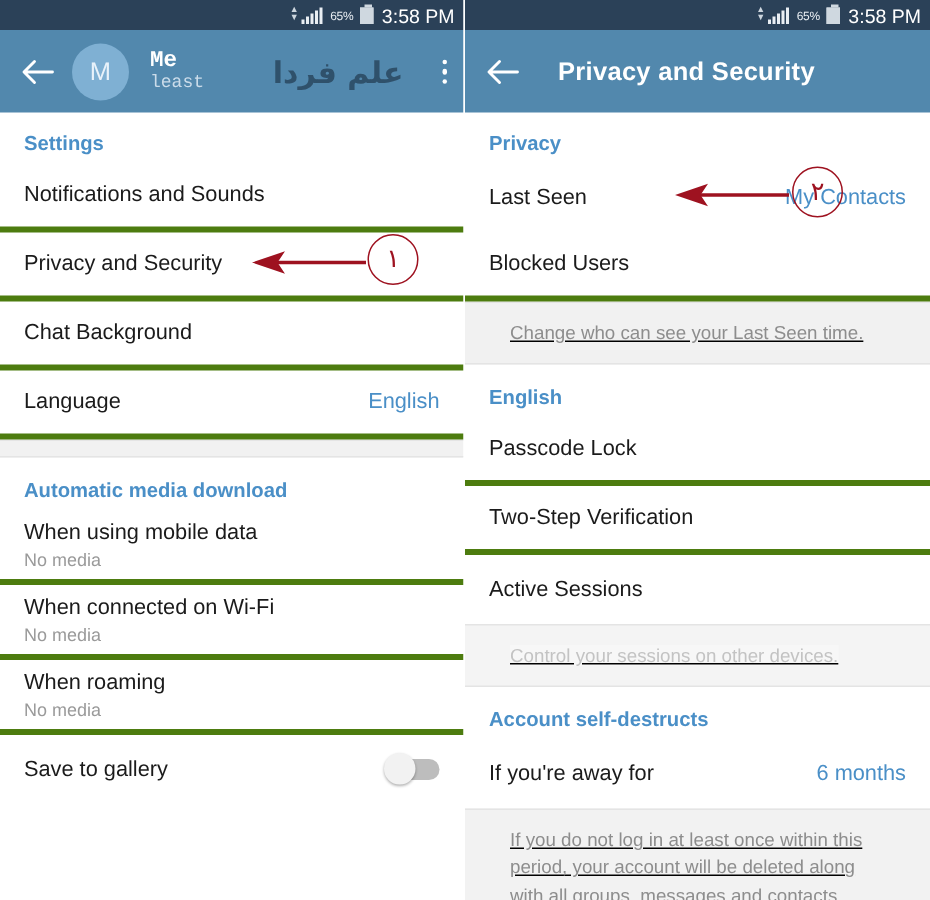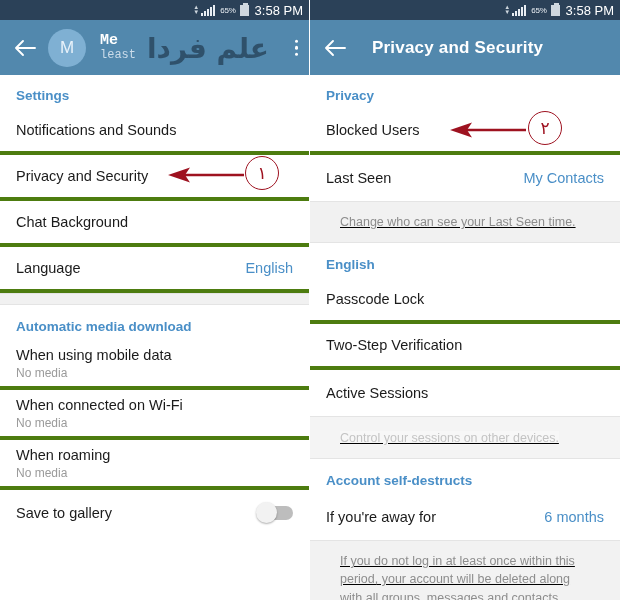--- a/index.html
+++ b/index.html
@@ -39,21 +39,21 @@
   .appbar .back { width: 30px; height: 30px; display:flex; align-items:center; justify-content:center; flex: 0 0 auto; }
   .appbar .back svg { display: block; }
   .avatar { width: 38px; height: 38px; border-radius: 50%; background: #7fb0d3;
     color: #e8f2fa; font-size: 17px; display: flex; align-items: center; justify-content: center;
     margin-left: 8px; flex: 0 0 auto; }
   .titlewrap { margin-left: 14px; line-height: 1.08; font-family: Liberation Mono, monospace; }
   .titlewrap .t1 { color: #ffffff; font-size: 15px; font-weight: bold; }
   .titlewrap .t2 { color: #cbdcea; font-size: 12px; }
   .appbar .title-plain { color:#ffffff; font-size:17px; font-weight:bold; margin-left:22px; letter-spacing:0.2px; }
   .watermark { position: absolute; right: 40px; top: 50%; transform: translateY(-50%);
-    font-family: "DejaVu Sans", sans-serif; font-size: 28px; font-weight: bold;
+    font-family: "DejaVu Sans", sans-serif; font-size: 20px; font-weight: bold;
     color: #2d4d66; direction: rtl; opacity: 0.92; }
   .kebab { position: absolute; right: 11px; top: 50%; transform: translateY(-50%);
     display: flex; flex-direction: column; gap: 3px; }
   .kebab i { width: 3.5px; height: 3.5px; border-radius: 50%; background: #ffffff; display:block; }
 
   
   .list { background: #ffffff; }
   .sec-head { color: #4a8fc7; font-size: 13.5px; font-weight: bold;
     padding: 13px 16px 6px 16px; }
   .sec-head.p2 { padding-top: 14px; }
@@ -213,27 +213,27 @@
         <svg width="22" height="18" viewBox="0 0 22 18">
           <path d="M9 2 L2 9 L9 16 M2 9 L21 9" fill="none" stroke="#ffffff" stroke-width="1.9" stroke-linecap="round" stroke-linejoin="round"></path>
         </svg>
       </div>
       <div class="title-plain">Privacy and Security</div>
     </div>
 
     <div class="list">
       <div class="sec-head">Privacy</div>
 
-      <div class="row">
-        <span class="label">Blocked Users</span>
-      </div>
-
       <div class="row nob">
         <span class="label">Last Seen</span>
         <span class="value">My Contacts</span>
+      </div>
+
+      <div class="row">
+        <span class="label">Blocked Users</span>
       </div>
 
       <div class="hint-band">
         <div class="hint">Change who can see your Last Seen time.</div>
       </div>
 
       <div class="sec-head p2">English</div>
 
       <div class="row">
         <span class="label">Passcode Lock</span>

